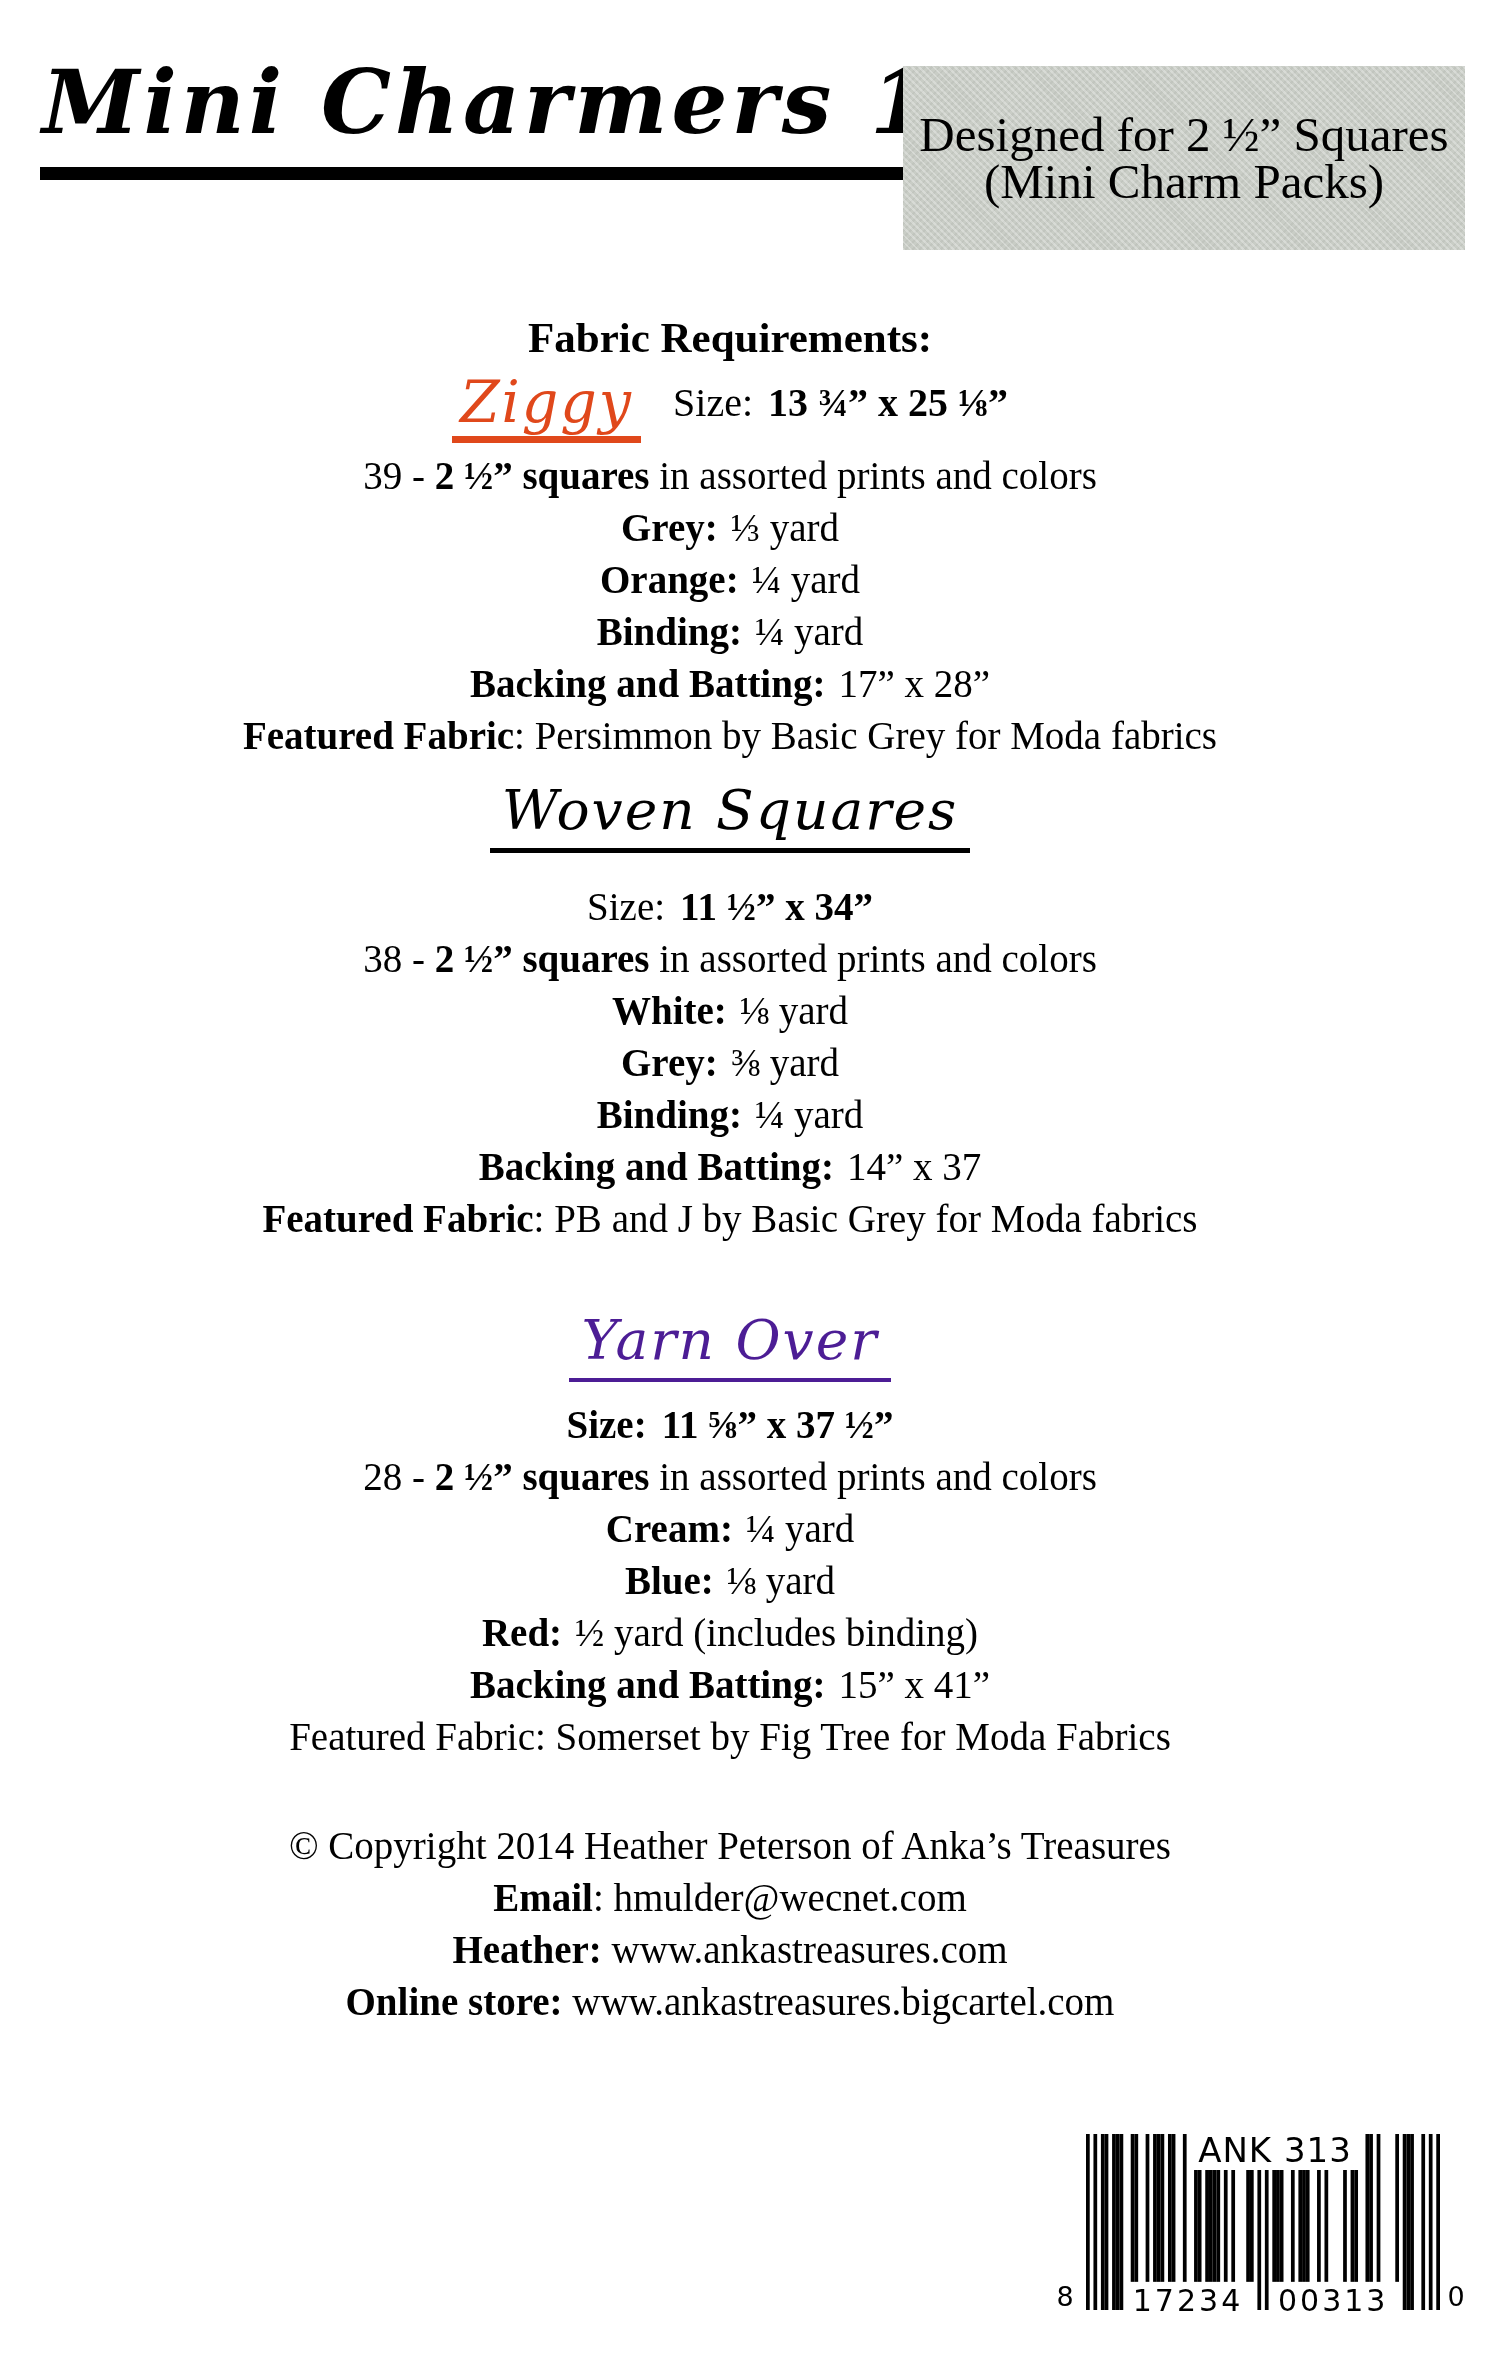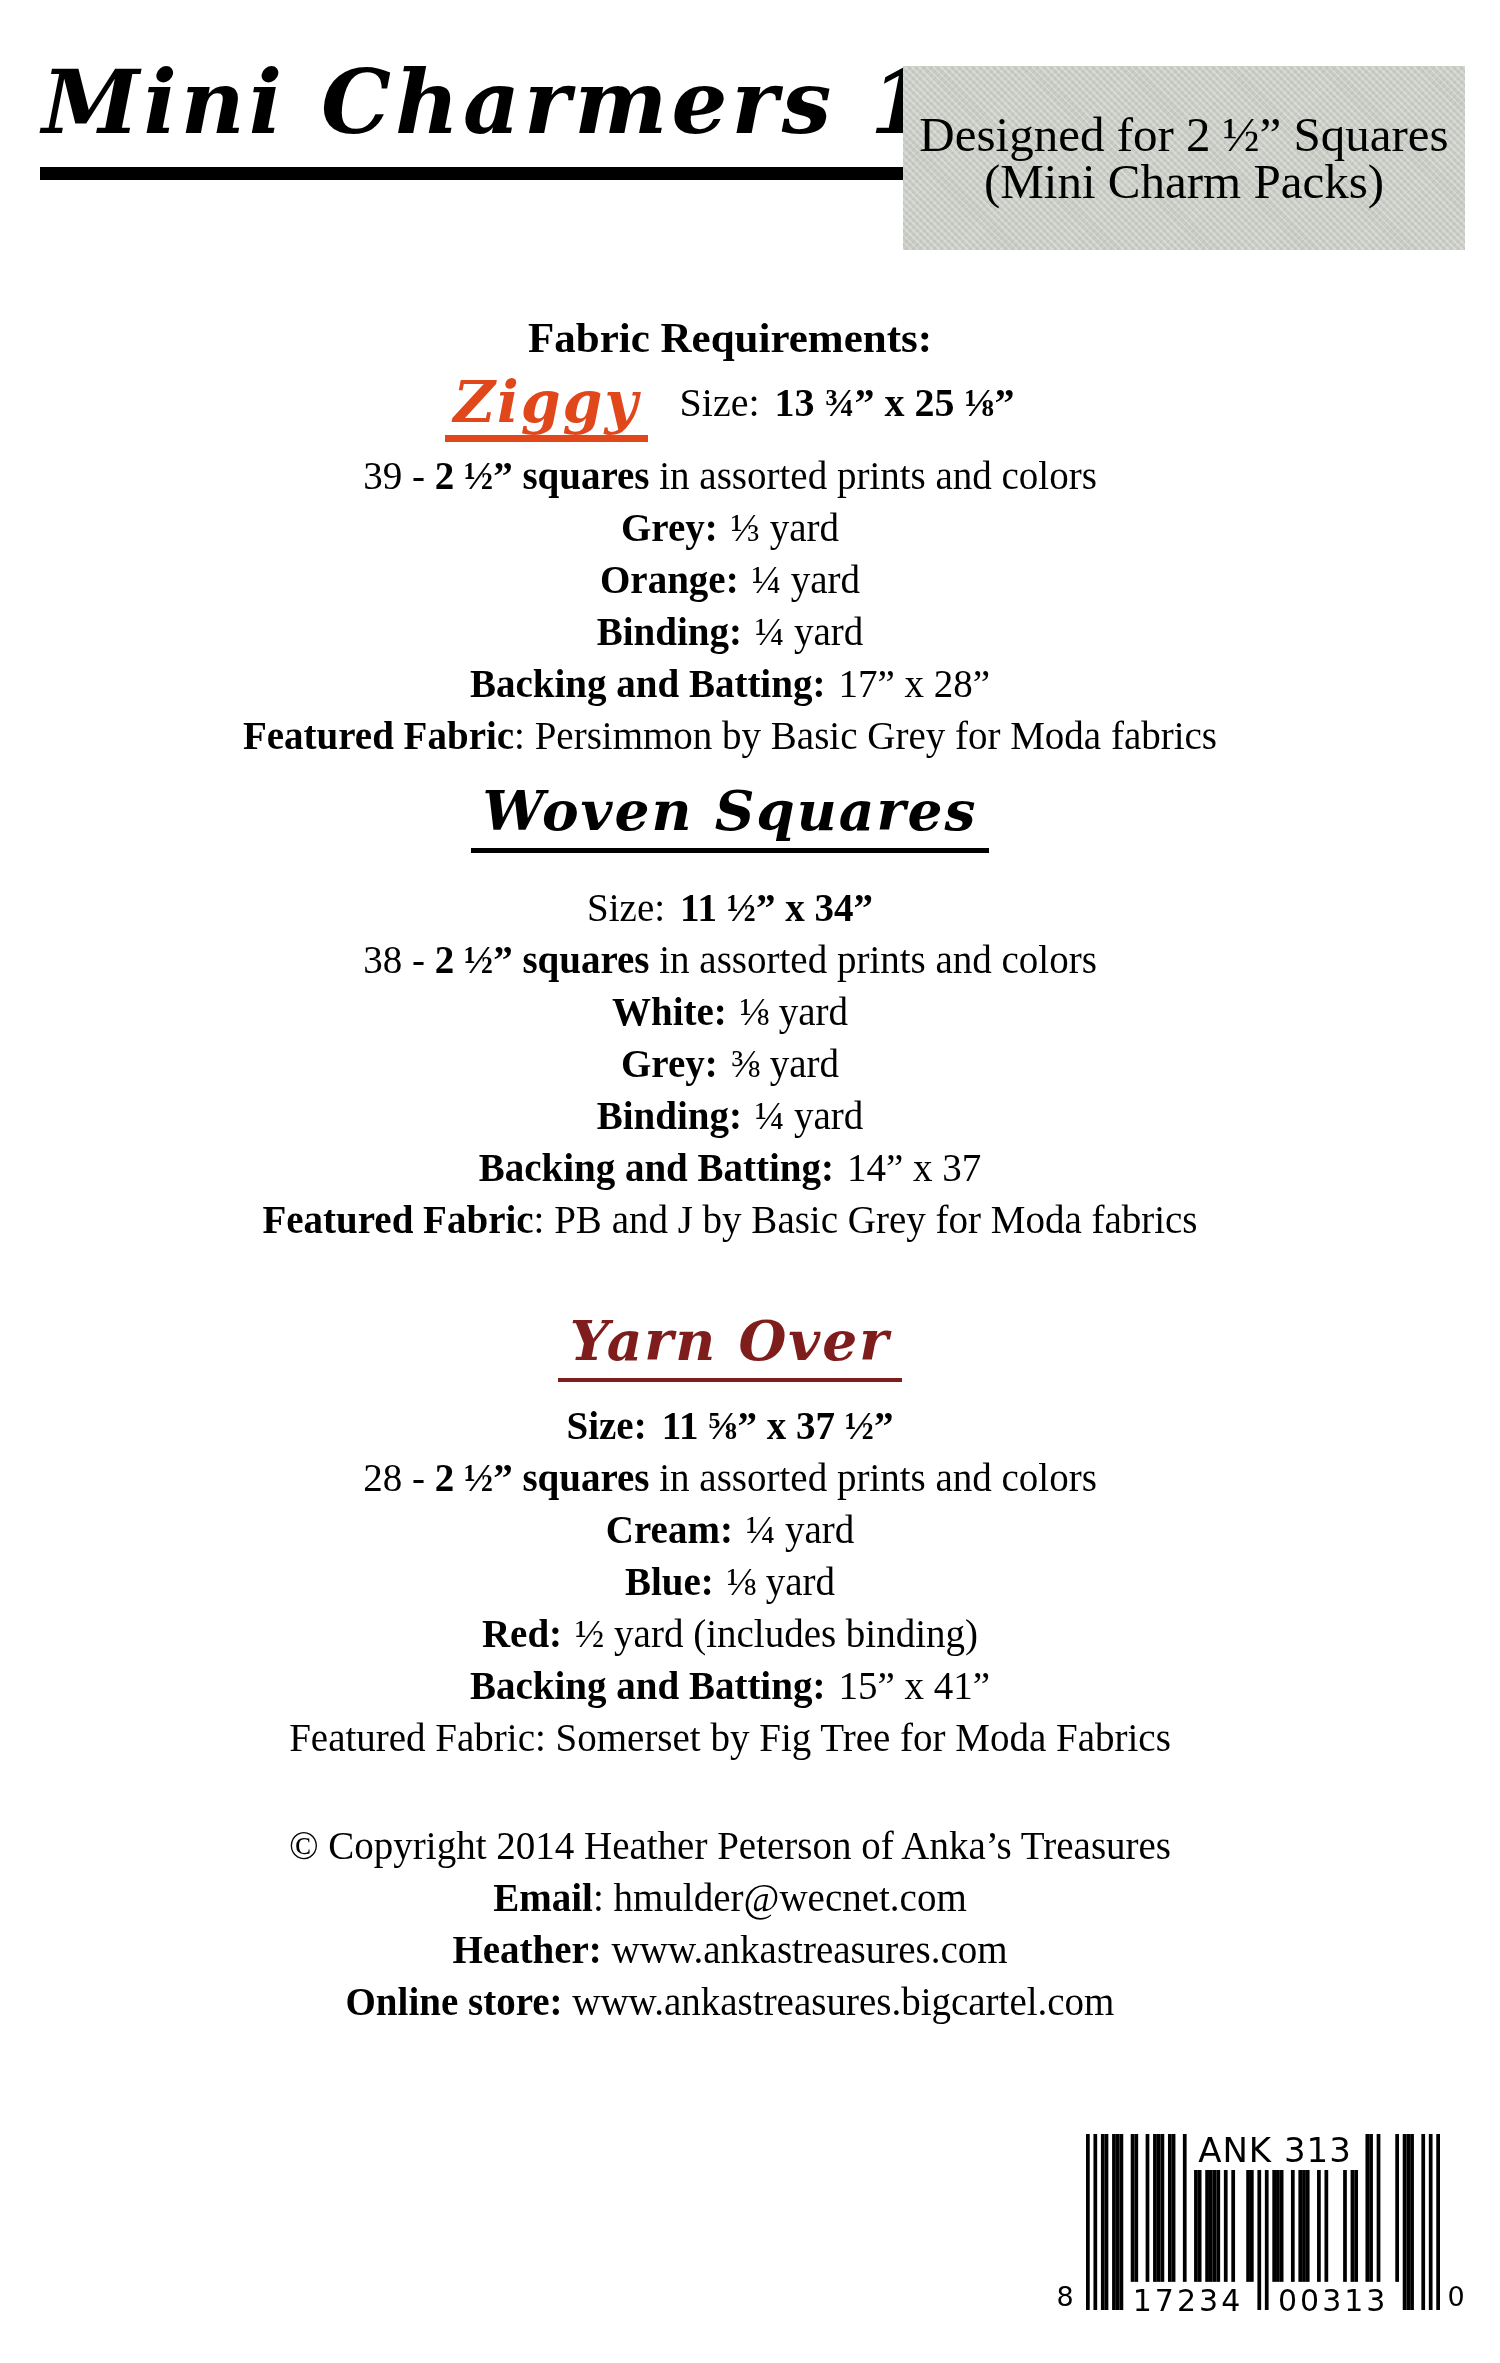--- a/index.html
+++ b/index.html
@@ -37,21 +37,21 @@
 
   .line { font-size:39px; line-height:52px; white-space:nowrap; }
   .lbl  { font-weight:bold; }
   .lbl.regular { font-weight:normal; }
   .val  { margin-left:13px; }
   .size-lbl { }
   .size-lbl.bold { font-weight:bold; }
   .size-val { margin-left:15px;font-weight:bold; }
 
   .script {
-    font-family:"DejaVu Serif", serif; font-style:italic; font-weight:bold;
+    font-family:"DejaVu Serif", serif; font-style:italic; font-weight:normal;
     display:inline-block; line-height:1.05;
   }
 
   
   .head-inline { line-height:74px; margin-bottom:2px; white-space:nowrap; }
   .head-inline .script {
     font-size:57px; border-bottom:7px solid currentColor; padding:0 8px 3px;
     vertical-align:-6px; letter-spacing:2px;
   }
   .head-inline .size-part { margin-left:32px; font-size:40px; }
@@ -118,21 +118,21 @@
   <div class="line"><span>38 - </span><b>2 ½” squares</b><span> in assorted prints and colors</span></div>
   <div class="line"><span class="lbl">White:</span><span class="val">⅛ yard</span></div>
   <div class="line"><span class="lbl">Grey:</span><span class="val">⅜ yard</span></div>
   <div class="line"><span class="lbl">Binding:</span><span class="val">¼ yard</span></div>
   <div class="line"><span class="lbl">Backing and Batting:</span><span class="val">14” x 37</span></div>
   <div class="line"><span class="lbl">Featured Fabric</span><span>: PB and J by Basic Grey for Moda fabrics</span></div>
 </div>
 
 <div id="sec-yarn" class="col" style="top:1312px">
   <div class="sec-head">
-    <span class="script" style="color: #7f1d1d;">Yarn Over</span>
+    <span class="script" style="color: #4c1d95;">Yarn Over</span>
   </div>
   <div class="line"><span class="size-lbl bold">Size:</span><span class="size-val">11 ⅝” x 37 ½”</span></div>
   <div class="line"><span>28 - </span><b>2 ½” squares</b><span> in assorted prints and colors</span></div>
   <div class="line"><span class="lbl">Cream:</span><span class="val">¼ yard</span></div>
   <div class="line"><span class="lbl">Blue:</span><span class="val">⅛ yard</span></div>
   <div class="line"><span class="lbl">Red:</span><span class="val">½ yard (includes binding)</span></div>
   <div class="line"><span class="lbl">Backing and Batting:</span><span class="val">15” x 41”</span></div>
   <div class="line"><span class="lbl regular">Featured Fabric:</span><span> Somerset by Fig Tree for Moda Fabrics</span></div>
 </div>
 

